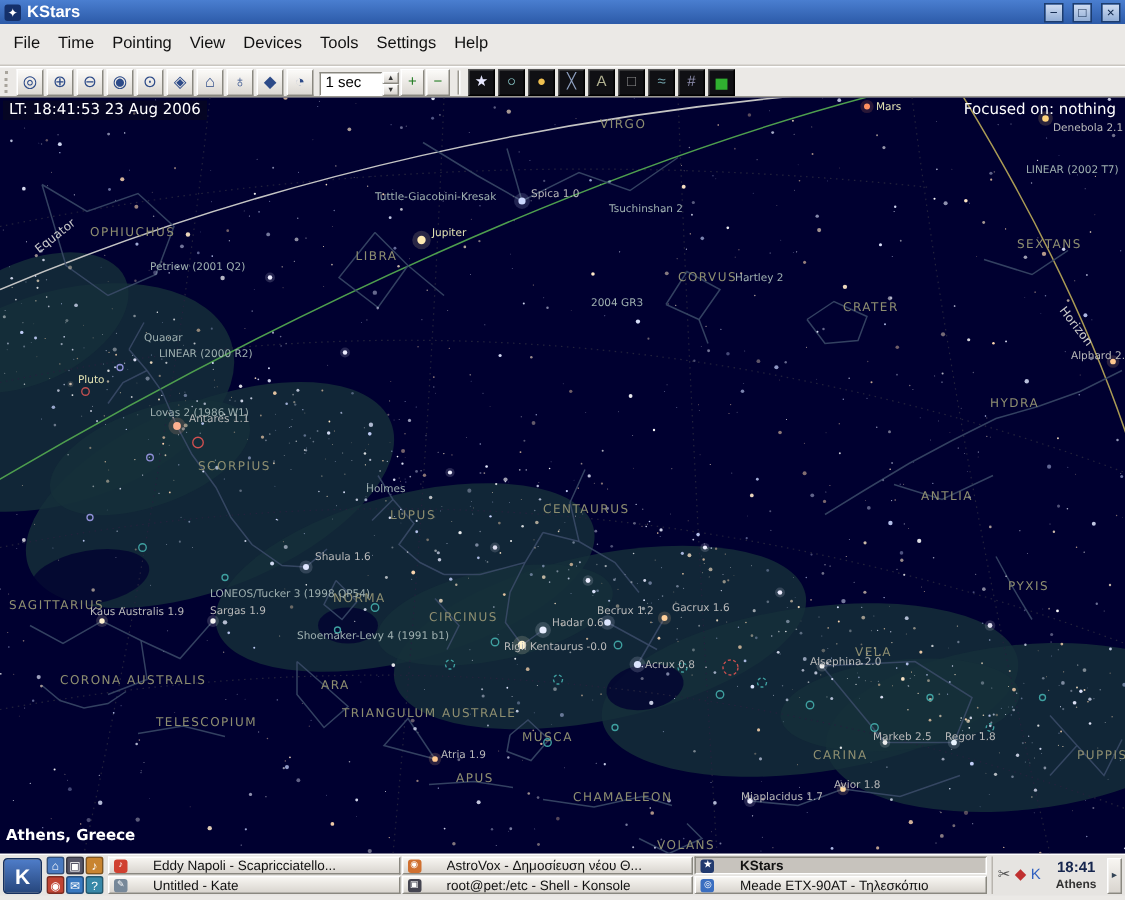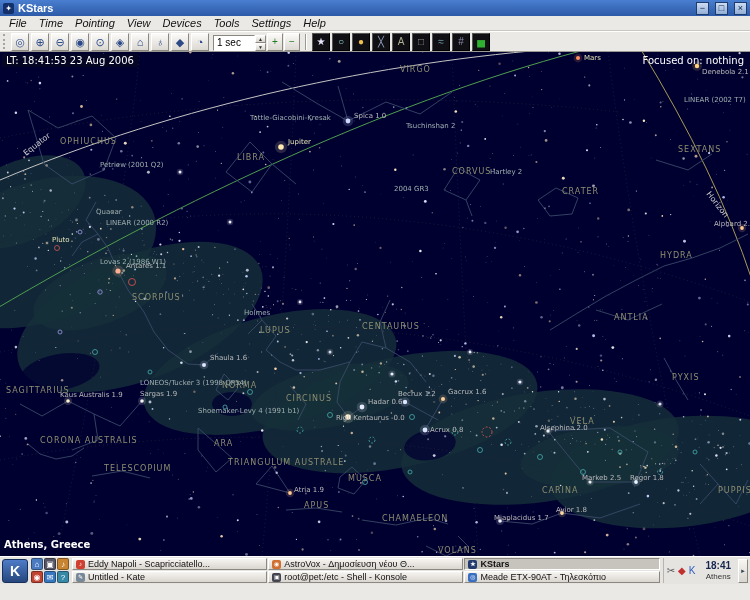--- a/index.html
+++ b/index.html
@@ -10,22 +10,22 @@
   
   .titlebar { height:16px; display:flex; align-items:center; gap:4px; padding:0 3px;
     background:linear-gradient(#4a7ed0,#2c5aa8); }
   .app-icon { width:11px; height:11px; background:#14306a; color:#fff; font-size:8px; line-height:11px;
     text-align:center; border-radius:2px; }
   .wtitle { color:#fff; font-weight:bold; font-size:11px; flex:1; }
   .wbtn { width:13px; height:13px; margin-left:2px; background:linear-gradient(#cfdcf2,#92aed6);
     border:1px solid #1c3c6e; color:#0c2448; font-size:9px; line-height:11px; text-align:center; }
 
   
-  .menubar { height:15px; display:flex; align-items:center; background:#ebe9e6; border-bottom:1px solid #c9c6c0;
-    font-size:11px; color:#111; padding-left:3px;font-style:italic; }
+  .menubar { height:28px; display:flex; align-items:center; background:#ebe9e6; border-bottom:1px solid #c9c6c0;
+    font-size:11px; color:#111; padding-left:3px; }
   .menu-item { padding:0 6px; line-height:15px; }
 
   
   .toolbar { height:21px; display:flex; align-items:center; gap:2px; background:#ebe9e6;
     border-top:1px solid #fff; border-bottom:1px solid #9a9890; padding:0 3px; }
   .grip { width:4px; height:15px; border-left:2px dotted #a8a49c; margin-right:2px; }
   .tbtn { width:18px; height:18px; background:linear-gradient(#fbfaf8,#dcd8d2); border:1px solid;
     border-color:#fff #8a8880 #8a8880 #fff; color:#2c4a88; font-size:11px; line-height:16px;
     text-align:center; cursor:default; }
   .tbtn.dark { background:#101014; border-color:#555 #000 #000 #555; font-size:10px; }
@@ -63,30 +63,30 @@
   
   .taskbar { height:28px; display:flex; align-items:stretch; gap:3px; background:#e6e4e1;
     border-top:1px solid #fff; padding:1px 2px; }
   .kbtn { width:26px; align-self:center; height:24px; border-radius:3px;
     background:linear-gradient(#4e7cc8,#27477d); border:1px solid #16305e; color:#fff; font-weight:bold;
     font-size:14px; line-height:22px; text-align:center; }
   .launchers { display:grid; grid-template-rows:repeat(2,12px); grid-auto-flow:column; gap:1px; align-self:center; }
   .launcher { width:12px; height:12px; border-radius:2px; color:#fff; font-size:8px; line-height:12px;
     text-align:center; border:1px solid rgba(0,0,0,.35); }
   .tasks { flex:1; display:grid; grid-template-columns:repeat(3,1fr); grid-template-rows:12px 12px; gap:1px; align-self:center; }
-  .task { display:flex; align-items:center; gap:3px; padding:0 3px; font-size:9px; color:#111;
+  .task { display:flex; align-items:center; gap:17px; padding:0 3px; font-size:9px; color:#111;
     background:linear-gradient(#f7f5f1,#d9d5cf); border:1px solid; border-color:#fff #8a8880 #8a8880 #fff;
     overflow:hidden; white-space:nowrap; }
   .task.active { background:#c7c3bd; border-color:#8a8880 #fff #fff #8a8880; font-weight:bold; }
   .ticon { flex:none; width:9px; height:9px; border-radius:2px; color:#fff; font-size:6px; line-height:9px; text-align:center; }
   .tlabel { overflow:hidden; text-overflow:ellipsis; }
   .tray { display:flex; align-items:center; gap:3px; padding:0 3px; border-left:1px solid #b8b4ae; }
   .tray-icon { font-size:10px; line-height:10px; }
   .clock { align-self:center; text-align:center; padding:0 4px; font-size:10px; font-weight:bold; color:#15254e; line-height:1.15; }
-  .clock .zone { font-size:8px; font-weight:normal; color:#333; }
+  .clock .zone { font-size:8px; font-weight:bold; color:#333; }
   .hidebtn { width:10px; align-self:center; height:24px; background:linear-gradient(#f7f5f1,#d9d5cf);
     border:1px solid; border-color:#fff #8a8880 #8a8880 #fff; font-size:7px; line-height:22px; text-align:center; color:#345; }
 </style>
 </head>
 <body>
 
 <div id="app">
 
   <div class="titlebar">
     <span class="app-icon">✦</span>

